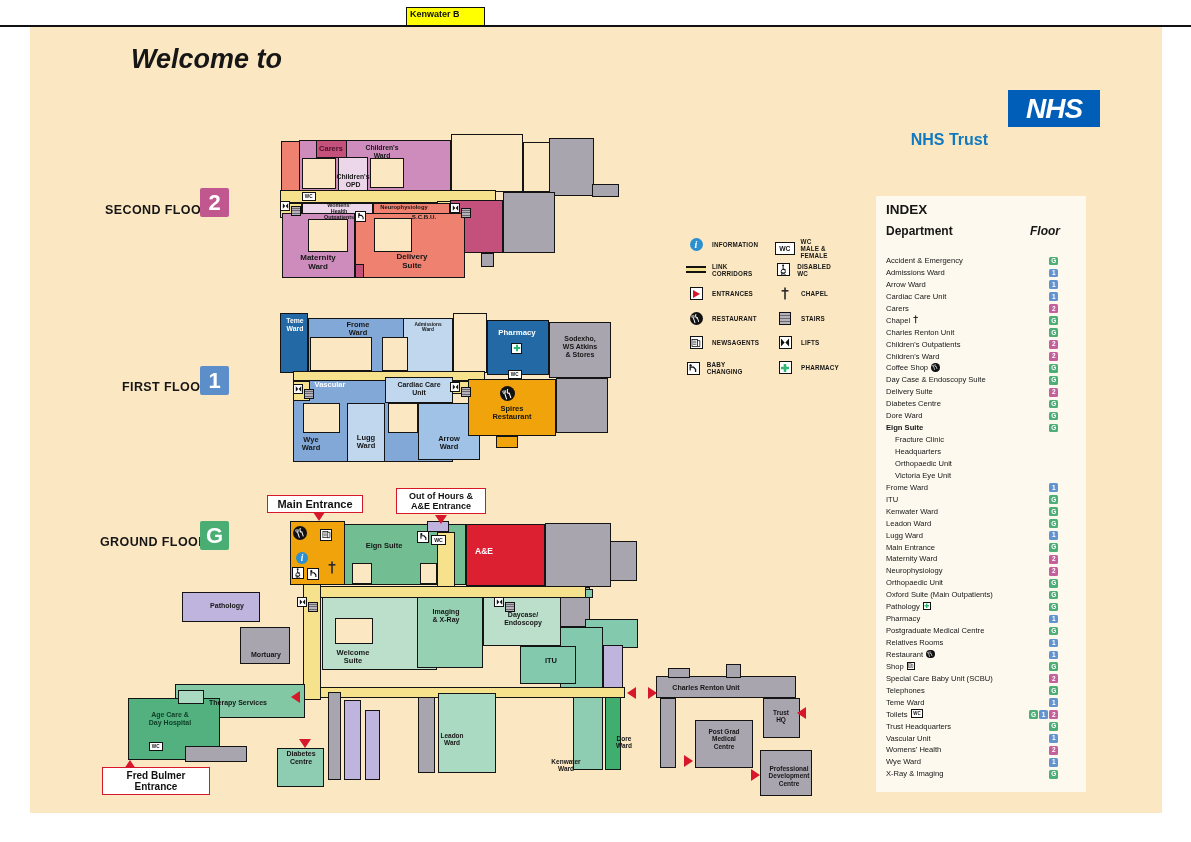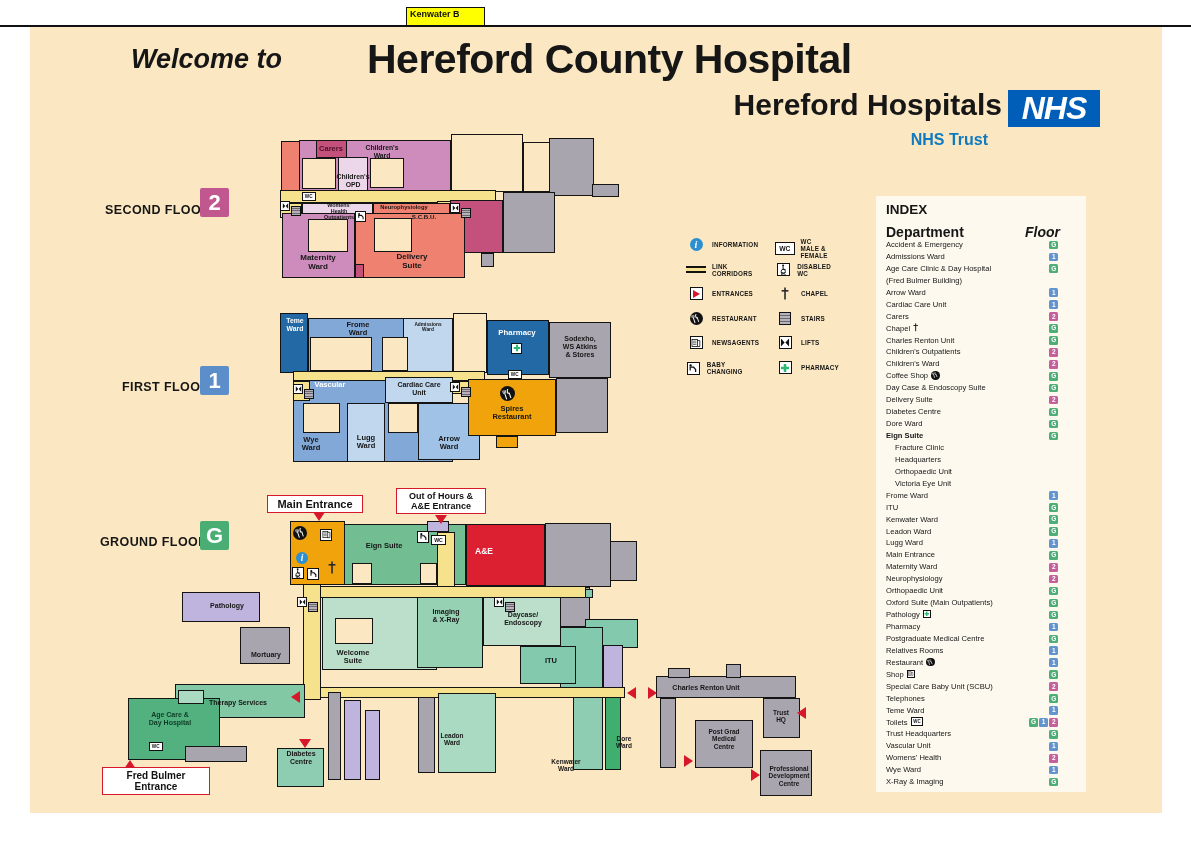--- a/index.html
+++ b/index.html
@@ -5,56 +5,54 @@
   html,body{margin:0;padding:0;background:#ffffff;}
   body{font-family:"Liberation Sans",sans-serif;}
   #stage{position:relative;width:1191px;height:842px;background:#ffffff;overflow:hidden;}
   #cream{position:absolute;left:30px;top:27px;width:1132px;height:786px;background:#fbe7c1;}
   #topline{position:absolute;left:0;top:25px;width:1191px;height:2px;background:#111;}
   #appendix{position:absolute;left:406px;top:7px;width:79px;height:19px;background:#ffff00;border:1px solid #111;font-size:9px;font-weight:bold;color:#111;padding:1px 0 0 3px;box-sizing:border-box;}
   .hdr{position:absolute;color:#161616;}
   #welcome{left:131px;top:44px;font-size:27px;font-style:italic;font-weight:600;}
   #title{left:367px;top:36px;font-size:41px;font-weight:800;letter-spacing:-0.5px;}
   #subtitle{left:640px;top:88px;width:362px;text-align:right;font-size:30px;font-weight:600;}
-  #nhslogo{position:absolute;left:1008px;top:90px;width:92px;height:37px;background:#005EB8;color:#fff;font-size:32px;font-weight:800;font-style:italic;display:flex;align-items:center;justify-content:center;letter-spacing:-1px;}
+  #nhslogo{position:absolute;left:1008px;top:90px;width:92px;height:37px;background:#005EB8;color:#fff;font-size:28px;font-weight:800;font-style:italic;display:flex;align-items:center;justify-content:center;letter-spacing:-1px;}
   #trust{left:858px;top:131px;width:130px;text-align:right;font-size:16px;font-weight:600;color:#1079c0;}
   .floor-label{position:absolute;font-size:12.5px;font-weight:800;color:#161616;letter-spacing:0.4px;}
   .floor-badge{position:absolute;width:29px;height:29px;border-radius:2px;color:#fff;font-size:22px;font-weight:800;display:flex;align-items:center;justify-content:center;}
   .blk{position:absolute;border:1.5px solid #141414;box-sizing:border-box;}
   .mtxt{position:absolute;transform:translate(-50%,-50%);font-weight:bold;text-align:center;white-space:pre-line;line-height:1.13;color:#161616;}
   .micon{position:absolute;}
   .tri{position:absolute;width:0;height:0;}
   .entlab{position:absolute;background:#fff;border:1.5px solid #d7182a;box-sizing:border-box;display:flex;align-items:center;justify-content:center;text-align:center;font-weight:800;color:#111;white-space:pre-line;line-height:1.15;}
   #legend{position:absolute;left:0;top:0;}
   .leg-item{position:absolute;display:flex;align-items:center;gap:6px;}
   .leg-label{font-size:6.3px;font-weight:800;color:#161616;letter-spacing:0.2px;}
   #index-panel{position:absolute;left:876px;top:196px;width:210px;height:596px;background:#fdf9ee;box-sizing:border-box;padding:6px 0 0 10px;}
   #index-title{font-size:13.5px;font-weight:800;color:#161616;margin-bottom:7px;}
-  #index-head{position:relative;font-size:14px;font-weight:800;color:#161616;margin-bottom:4px;height:11px;}
+  #index-head{position:relative;font-size:12px;font-weight:800;color:#161616;margin-bottom:20px;height:11px;}
   #index-head .fl{position:absolute;right:26px;top:0;font-style:italic;}
   .irow{position:relative;font-size:7.6px;color:#161616;line-height:11.93px;padding-right:54px;}
   .irow .nm{white-space:pre-line;}
   .irow.bold{font-weight:800;}
   .irow.sub{padding-left:9px;}
   .badges{position:absolute;right:28px;top:1.6px;display:flex;gap:1.5px;}
   .bdg{width:8.6px;height:8.6px;border-radius:1.5px;color:#fff;font-size:6.5px;font-weight:800;display:flex;align-items:center;justify-content:center;}
   .ibox{display:inline-flex;align-items:center;justify-content:center;background:#fff;border:1px solid #111;box-sizing:border-box;}
   .inline-ic{display:inline-flex;vertical-align:middle;margin-left:3px;position:relative;top:-1px;}
 </style>
 </head>
 <body>
 
 <div id="stage">
   <div id="cream"></div>
   <div id="topline"></div>
   <div id="appendix">Kenwater B</div>
 
   <div id="welcome" class="hdr">Welcome to</div>
-  <div id="title" class="hdr">Hereford County Hospital</div>
-  <div id="subtitle" class="hdr">Hereford Hospitals</div>
   <div id="nhslogo">NHS</div>
   <div id="trust" class="hdr">NHS Trust</div>
 
   <div id="floors-layer">
       <div class="floor-label" style="left: 105px; top: 203px;">SECOND FLOOR</div>
       <div class="floor-badge" style="left: 200px; top: 188px; background: rgb(192, 87, 143);">2</div>
       <div class="floor-label" style="left: 122px; top: 380px;">FIRST FLOOR</div>
       <div class="floor-badge" style="left: 200px; top: 366px; background: rgb(92, 142, 201);">1</div>
       <div class="floor-label" style="left: 100px; top: 535px;">GROUND FLOOR</div>
       <div class="floor-badge" style="left: 200px; top: 521px; background: rgb(74, 173, 116);">G</div>
@@ -499,24 +497,20 @@
       <span>Department</span>
       <span class="fl">Floor</span>
     </div>
     <div id="index-rows">
         <div class="irow"><span class="nm">Accident &amp; Emergency</span><span class="badges">
             <span class="bdg" style="background: rgb(79, 174, 120);">G</span>
           </span></div>
         <div class="irow"><span class="nm">Admissions Ward</span><span class="badges">
             <span class="bdg" style="background: rgb(100, 148, 206);">1</span>
           </span></div>
-        <div class="irow"><span class="nm">Age Care Clinic &amp; Day Hospital
-(Fred Bulmer Building)</span><span class="badges">
-            <span class="bdg" style="background: rgb(79, 174, 120);">G</span>
-          </span></div>
         <div class="irow"><span class="nm">Arrow Ward</span><span class="badges">
             <span class="bdg" style="background: rgb(100, 148, 206);">1</span>
           </span></div>
         <div class="irow"><span class="nm">Cardiac Care Unit</span><span class="badges">
             <span class="bdg" style="background: rgb(100, 148, 206);">1</span>
           </span></div>
         <div class="irow"><span class="nm">Carers</span><span class="badges">
             <span class="bdg" style="background: rgb(196, 96, 156);">2</span>
           </span></div>
         <div class="irow"><span class="nm">Chapel</span><span class="inline-ic" style="display: inline-flex;">

